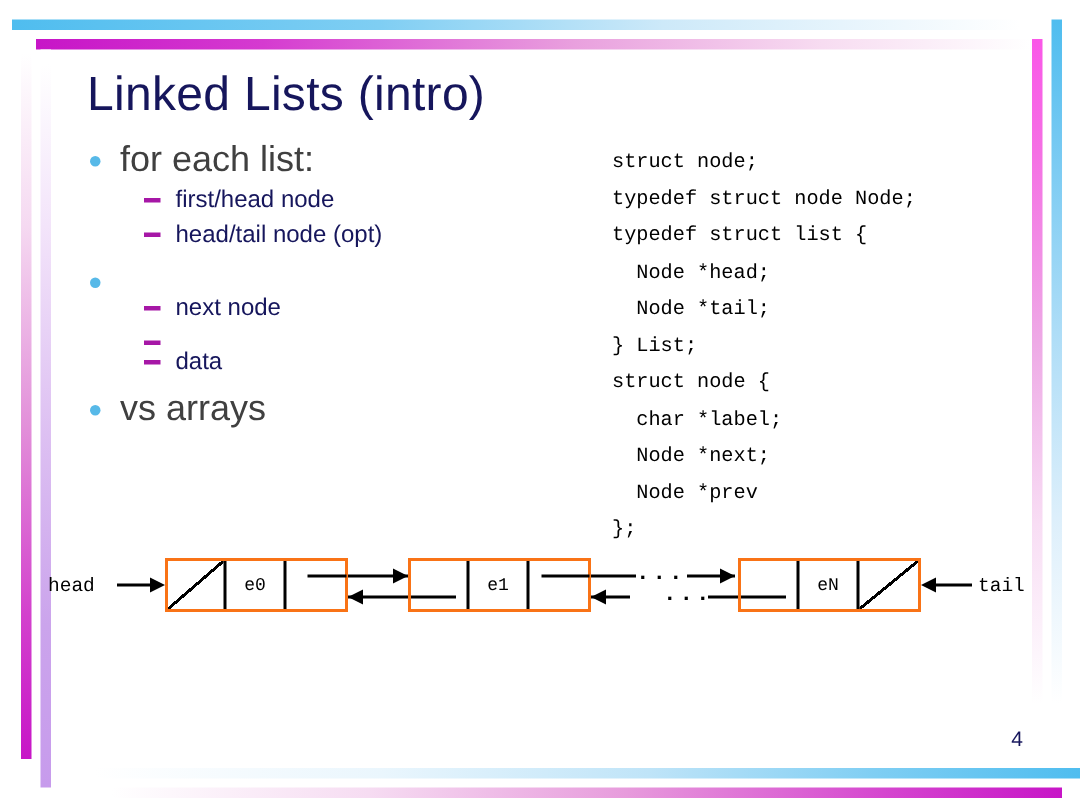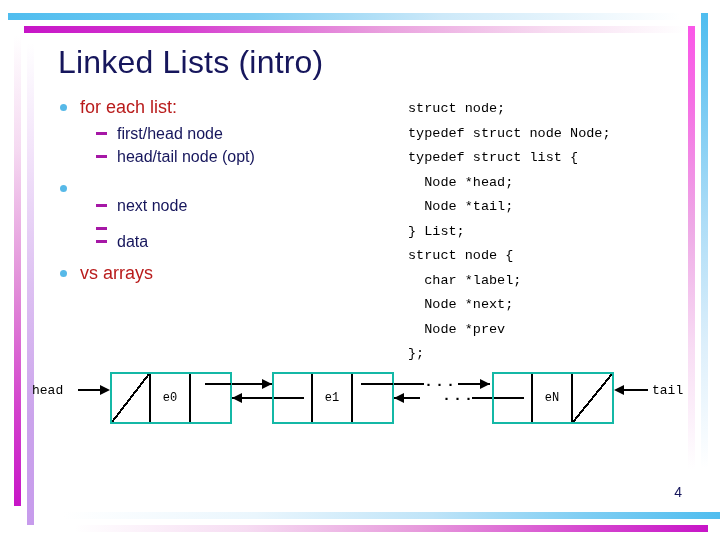--- a/index.html
+++ b/index.html
@@ -71,22 +71,22 @@
 
   
   .bullets {
     position: absolute;
     left: 56px; top: 94px;
     width: 310px;
   }
   .b1 {
     display: flex;
     align-items: flex-start;
-    font-size: 18px;
-    color: #b91c1c;
+    font-size: 24px;
+    color: #404040;
     margin-top: 7px;
     line-height: 26px;
   }
   .b1:first-child { margin-top: 0; }
   .b1 .dot {
     width: 7px; height: 7px;
     border-radius: 50%;
     background: #57B9E8;
     margin: 10px 13px 0 4px;
     flex: 0 0 auto;
@@ -120,22 +120,22 @@
   }
 
   
   .diagram {
     position: absolute;
     left: 0; top: 372px;
     width: 720px; height: 50px;
   }
   .node {
     position: absolute;
-    top: 0; height: 52px;
-    border: 2px solid #14b8a6;
+    top: 0; height: 36px;
+    border: 2px solid #f97316;
     box-sizing: border-box;
     display: flex;
   }
   .cell {
     position: relative;
     box-sizing: border-box;
     border-right: 2px solid #000;
     display: flex;
     align-items: center;
     justify-content: center;

